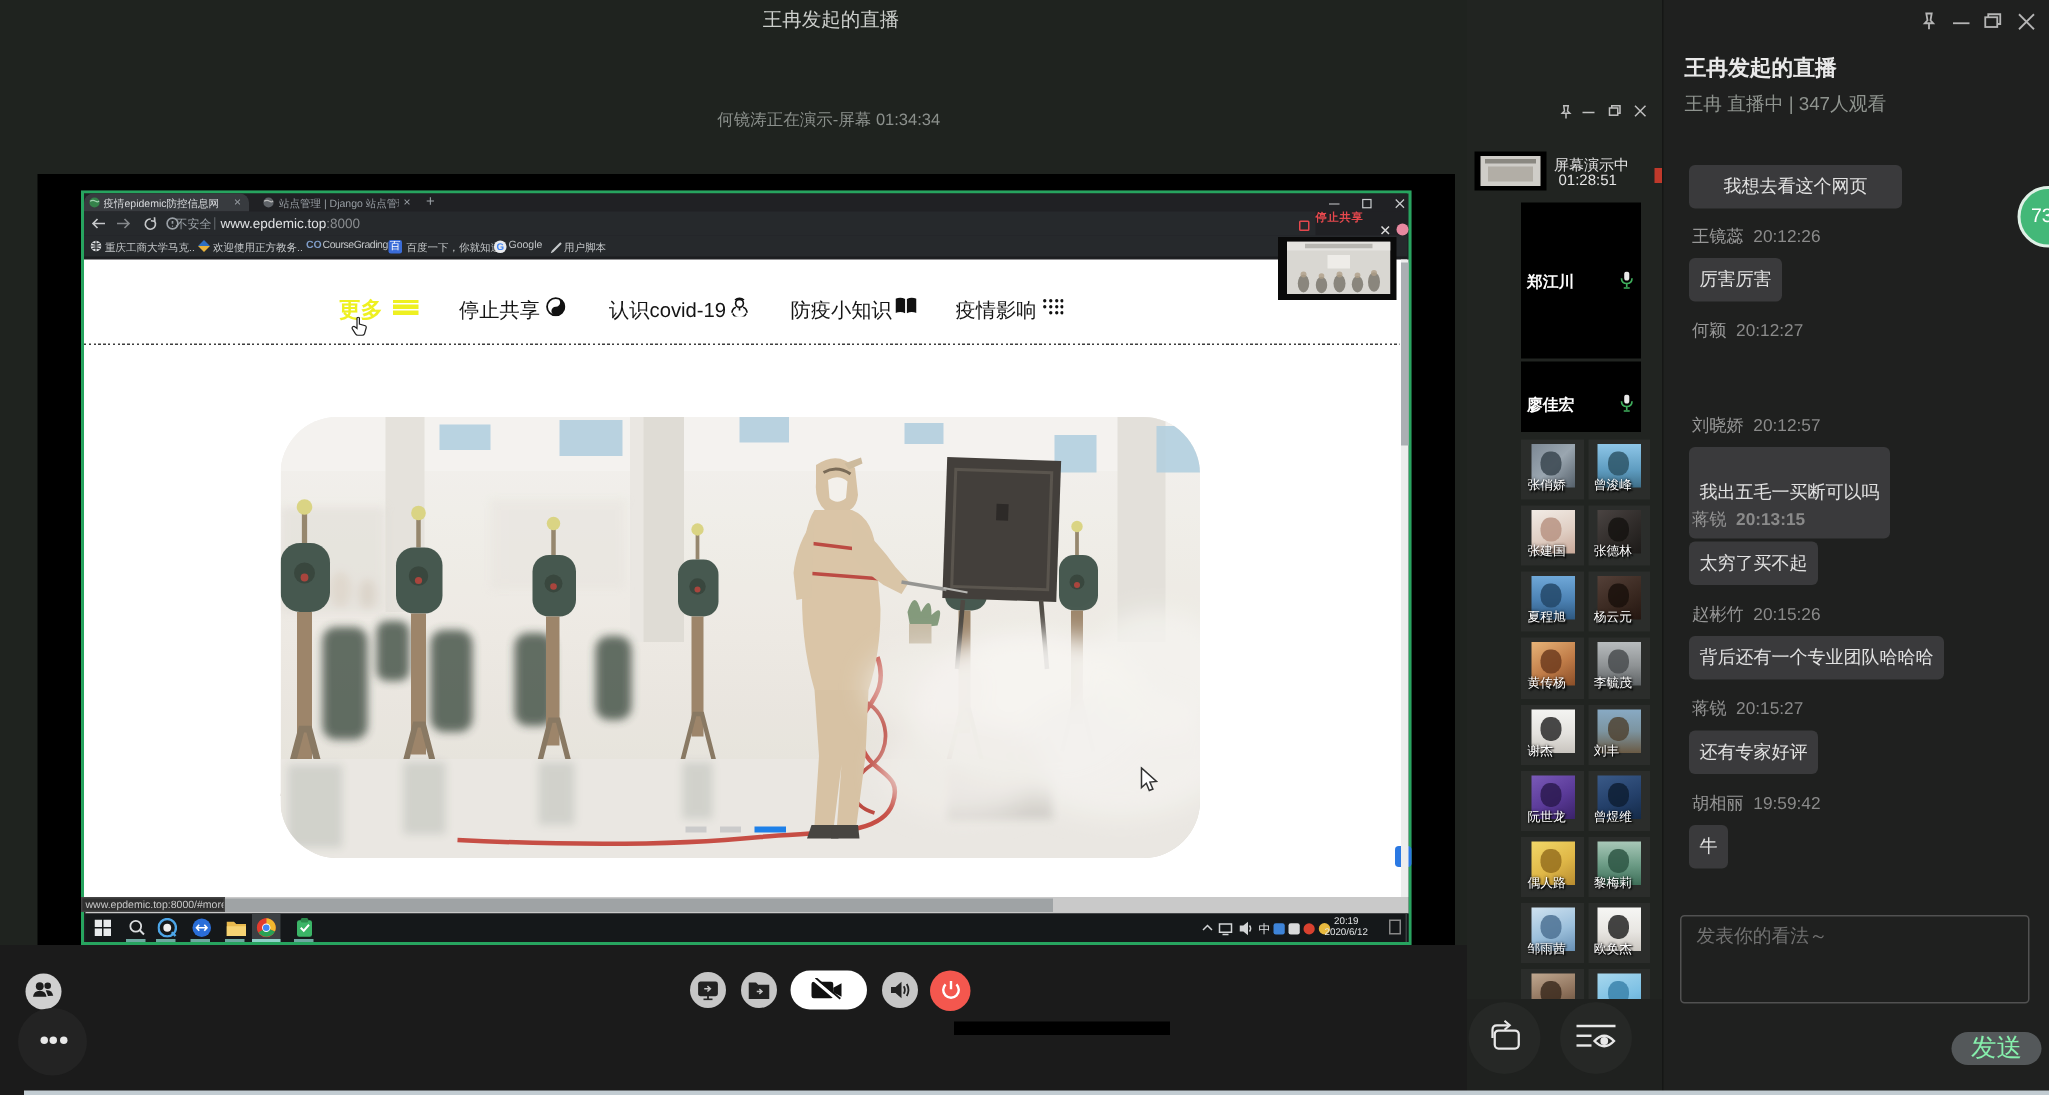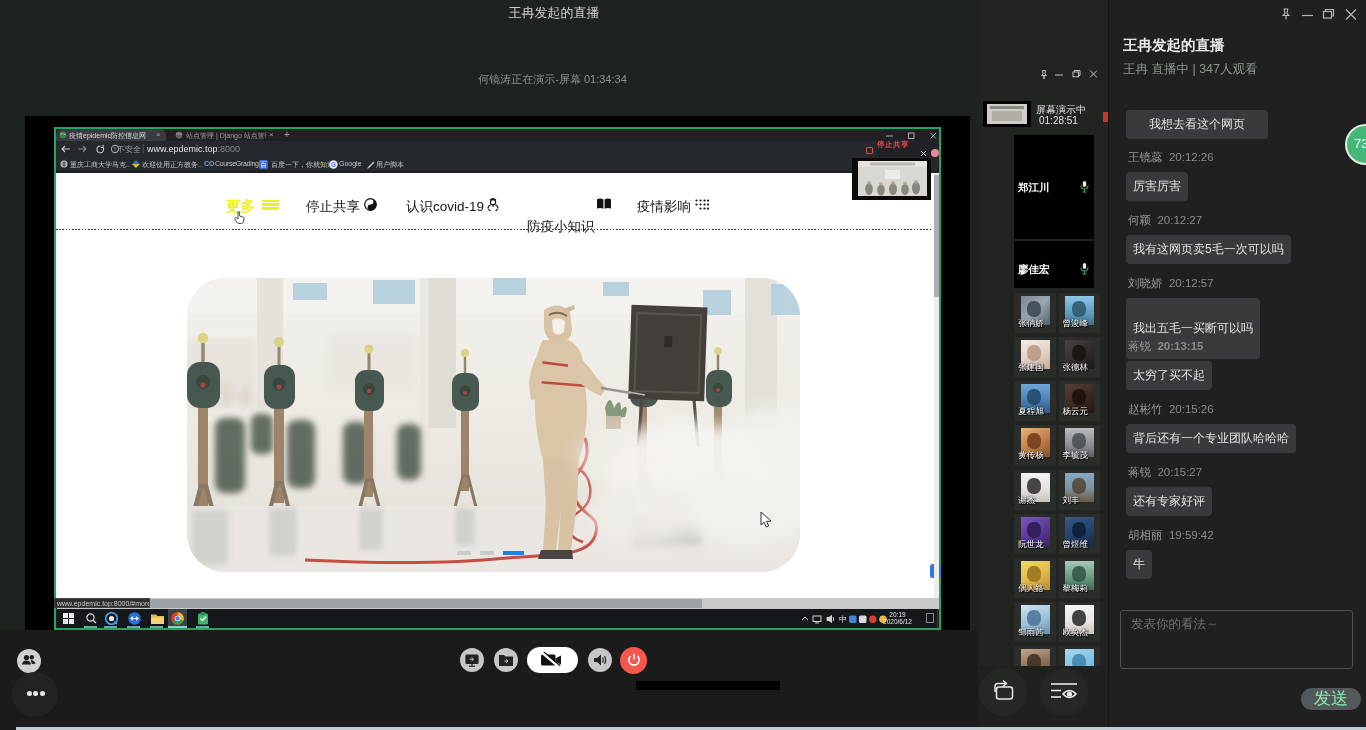--- a/index.html
+++ b/index.html
@@ -107,21 +107,21 @@
           <circle cx="6.5" cy="6.5" r="5.8" fill="none" stroke="#111" stroke-width="1.2"></circle>
           <path d="M6.5 .7 A5.8 5.8 0 0 1 6.5 12.3 A2.9 2.9 0 0 1 6.5 6.5 A2.9 2.9 0 0 0 6.5 .7Z" fill="#111"></path>
         </svg>
     <div class="abs" style="left:350px;top:25px;font-size:13.5px;color:#141414;">认识covid-19</div>
     <svg class="abs" style="left:430px;top:24px;" width="14" height="14" viewBox="0 0 14 14">
           <g fill="none" stroke="#111" stroke-width="1.1">
             <circle cx="7" cy="5.2" r="2.6"></circle>
             <path d="M4.6 7.8 A4 4 0 0 0 2 11.5 M9.4 7.8 A4 4 0 0 1 12 11.5 M4 3 A4.5 4.5 0 0 1 10 3 M7 7.8 V10 M2.5 12 A5 5 0 0 0 11.5 12"></path>
           </g>
         </svg>
-    <div class="abs" style="left:471px;top:25px;font-size:13.5px;color:#141414;margin-top:20px;">防疫小知识</div>
+    <div class="abs" style="left:471px;top:25px;font-size:13.5px;color:#141414;">防疫小知识</div>
     <svg class="abs" style="left:541px;top:25px;" width="14" height="12" viewBox="0 0 14 12">
           <path d="M0 1.2 Q3.5 -0.3 6.4 1.4 L6.4 10.8 Q3.5 9.2 0 10.6 Z" fill="#111"></path>
           <path d="M14 1.2 Q10.5 -0.3 7.6 1.4 L7.6 10.8 Q10.5 9.2 14 10.6 Z" fill="#111"></path>
         </svg>
     <div class="abs" style="left:581px;top:25px;font-size:13.5px;color:#141414;font-family:Liberation Mono, monospace;">疫情影响</div>
     <svg class="abs" style="left:639px;top:26px;" width="14" height="11" viewBox="0 0 14 11">
           <g fill="#111">
             <circle cx="1.5" cy="1.5" r="1.1"></circle>
             <circle cx="5.5" cy="1.5" r="1.1"></circle>
             <circle cx="9.5" cy="1.5" r="1.1"></circle>
@@ -602,21 +602,20 @@
   <circle cx="19.5" cy="14" r="2.6" fill="#e8e8e8"></circle>
 </svg>
 
 <div class="abs" style="left:1108px;top:0;width:258px;height:730px;background:#1f201f;border-left:1.5px solid #151615;overflow:hidden;">
   <div class="abs" style="left:14px;top:36px;font-size:14.5px;font-weight:bold;color:#e9e9e9;">王冉发起的直播</div>
   <div class="abs" style="left:14px;top:61px;font-size:12.5px;color:#8f948f;">王冉 直播中 | 347人观看</div>
   <div class="abs" style="left:17px;top:110px;background:#3a3a3c;border-radius:4px;padding:6px 23px;font-size:12px;color:#e2e2e2;white-space:nowrap;">我想去看这个网页</div>
 <div class="abs" style="left:19px;top:150px;font-size:11.5px;color:#969696;">王镜蕊&nbsp;&nbsp;<span style="color:#8a8a8a;">20:12:26</span></div>
 <div class="abs" style="left:17px;top:172px;background:#3a3a3c;border-radius:4px;padding:6px 7px;font-size:12px;color:#e2e2e2;white-space:nowrap;">厉害厉害</div>
 <div class="abs" style="left:19px;top:213px;font-size:11.5px;color:#969696;">何颖&nbsp;&nbsp;<span style="color:#8a8a8a;">20:12:27</span></div>
-<div class="abs" style="left:17px;top:235px;background:#3a3a3c;border-radius:4px;padding:6px 7px;font-size:12px;color:#e2e2e2;white-space:nowrap;">我有这网页卖5毛一次可以吗</div>
 <div class="abs" style="left:19px;top:276px;font-size:11.5px;color:#969696;">刘晓娇&nbsp;&nbsp;<span style="color:#8a8a8a;">20:12:57</span></div>
 <div class="abs" style="left:17px;top:298px;background:#3a3a3c;border-radius:4px;padding:22px 7px;font-size:12px;color:#e2e2e2;white-space:nowrap;">我出五毛一买断可以吗</div>
 <div class="abs" style="left:19px;top:339px;font-size:11.5px;color:#969696;">蒋锐&nbsp;&nbsp;<span style="color:#8a8a8a;font-weight:bold;">20:13:15</span></div>
 <div class="abs" style="left:17px;top:361px;background:#3a3a3c;border-radius:4px;padding:6px 7px;font-size:12px;color:#e2e2e2;white-space:nowrap;">太穷了买不起</div>
 <div class="abs" style="left:19px;top:402px;font-size:11.5px;color:#969696;">赵彬竹&nbsp;&nbsp;<span style="color:#8a8a8a;">20:15:26</span></div>
 <div class="abs" style="left:17px;top:424px;background:#3a3a3c;border-radius:4px;padding:6px 7px;font-size:12px;color:#e2e2e2;white-space:nowrap;">背后还有一个专业团队哈哈哈</div>
 <div class="abs" style="left:19px;top:465px;font-size:11.5px;color:#969696;">蒋锐&nbsp;&nbsp;<span style="color:#8a8a8a;">20:15:27</span></div>
 <div class="abs" style="left:17px;top:487px;background:#3a3a3c;border-radius:4px;padding:6px 7px;font-size:12px;color:#e2e2e2;white-space:nowrap;">还有专家好评</div>
 <div class="abs" style="left:19px;top:528px;font-size:11.5px;color:#969696;">胡相丽&nbsp;&nbsp;<span style="color:#8a8a8a;">19:59:42</span></div>
 <div class="abs" style="left:17px;top:550px;background:#3a3a3c;border-radius:4px;padding:6px 7px;font-size:12px;color:#e2e2e2;white-space:nowrap;">牛</div>

